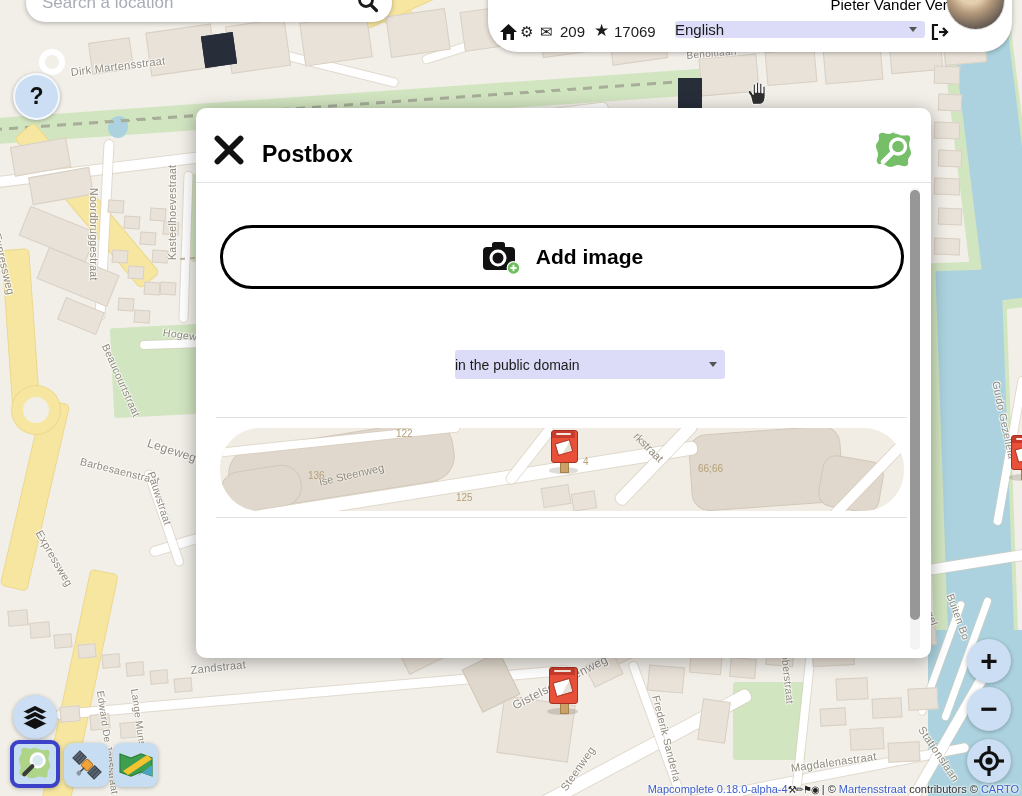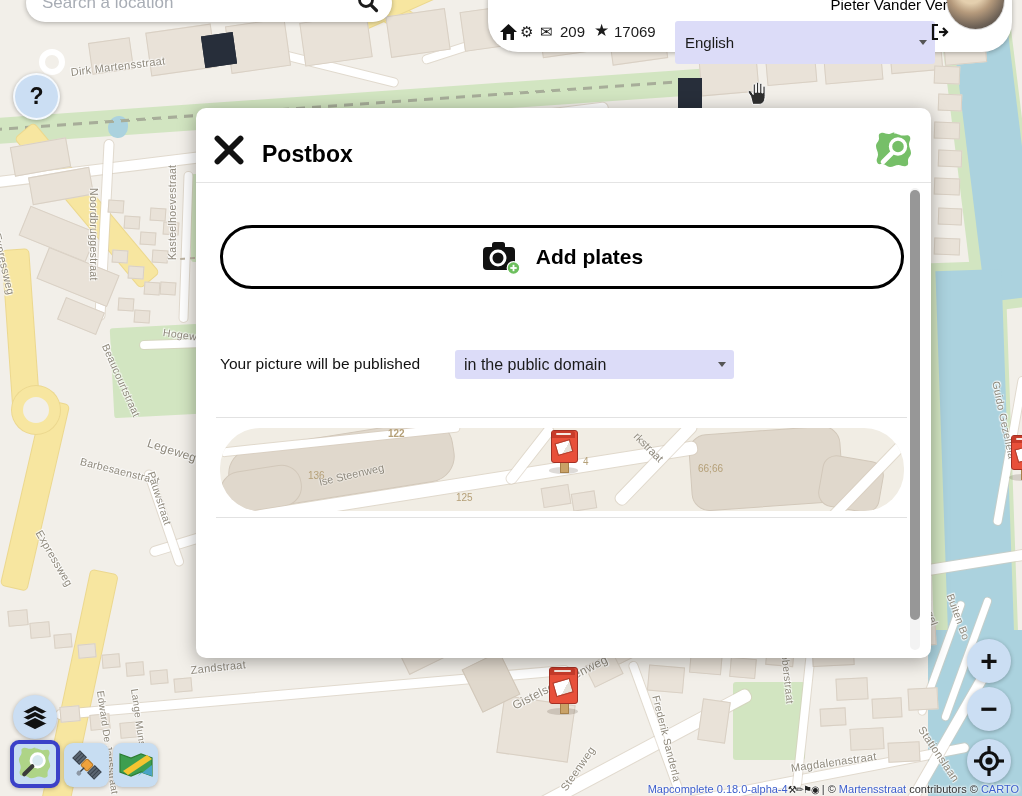--- a/index.html
+++ b/index.html
@@ -270,21 +270,21 @@
 
   <svg class="tiny-ic" style="left:12px;top:52px;" width="17" height="17" viewBox="0 0 17 17">
     <polygon points="8.5,0 17,8 14,8 14,16 10.5,16 10.5,10 6.5,10 6.5,16 3,16 3,8 0,8" fill="#111"></polygon>
   </svg>
   <span class="tiny-ic" style="left:32px;top:52px;font-size:15px;">⚙</span>
   <span class="tiny-ic" style="left:52px;top:52px;font-size:15px;">✉</span>
   <span class="tiny-ic" style="left:72px;top:52px;font-size:15px;cursor:default;">209</span>
   <span class="tiny-ic" style="left:106px;top:50px;font-size:17px;">★</span>
   <span class="tiny-ic" style="left:126px;top:52px;font-size:15px;cursor:default;">17069</span>
 
-  <div class="sel" style="left:187px;top:49px;width:250px;height:43px;padding-left:10px;">
+  <div class="sel" style="left:187px;top:49px;width:250px;height:17px;">
     <span>English</span>
     <span class="chev"></span>
   </div>
 
   <svg class="tiny-ic" style="left:443px;top:51px;" width="18" height="18" viewBox="0 0 18 18">
     <path d="M7 2 H2 V16 H7" fill="none" stroke="#111" stroke-width="2.2"></path>
     <line x1="8" y1="9" x2="16" y2="9" stroke="#111" stroke-width="2.2"></line>
     <polyline points="12,5 16,9 12,13" fill="none" stroke="#111" stroke-width="2.2"></polyline>
   </svg>
 
@@ -313,45 +313,44 @@
 
   <div id="add-image-btn">
     <svg width="40" height="36" viewBox="0 0 40 36">
       <rect x="2" y="8" width="32" height="23" rx="4" fill="#111"></rect>
       <rect x="11" y="3" width="13" height="9" rx="2.5" fill="#111"></rect>
       <circle cx="17" cy="19" r="7" fill="none" stroke="#fff" stroke-width="3"></circle>
       <circle cx="32.5" cy="29" r="6.3" fill="#6dbf5e" stroke="#fff" stroke-width="1.2"></circle>
       <line x1="32.5" y1="25.8" x2="32.5" y2="32.2" stroke="#fff" stroke-width="1.8"></line>
       <line x1="29.3" y1="29" x2="35.7" y2="29" stroke="#fff" stroke-width="1.8"></line>
     </svg>
-    <span class="lbl">Add plates</span>
-  </div>
-
-
-  <span class="lic-label">Your picture will be published</span>
-  <div class="sel" style="left:259px;top:242px;width:270px;height:29px;padding-left:9px;font-size:16px;">
+    <span class="lbl">Add image</span>
+  </div>
+
+
+  <div class="sel" style="left:259px;top:242px;width:270px;height:29px;font-size:14px;">
     <span>in the public domain</span>
     <span class="chev"></span>
   </div>
 
   <div class="divider" style="top:309px;"></div>
 
   <div id="minimap">
       <div class="bld2" style="left: 8px; top: 6px; width: 225px; height: 60px; transform: rotate(-9deg); border-radius: 26px;"></div>
       <div class="bld2" style="left: 0px; top: 40px; width: 80px; height: 40px; transform: rotate(-9deg); border-radius: 20px;"></div>
       <div class="bld2" style="left: 470px; top: 2px; width: 150px; height: 75px; transform: rotate(-4deg); border-radius: 18px;"></div>
       <div class="bld2" style="left: 600px; top: 30px; width: 60px; height: 50px; transform: rotate(10deg); border-radius: 14px;"></div>
       <div class="road" style="left: -20px; top: 52px; width: 500px; height: 13px; transform: rotate(-9deg);"></div>
       <div class="road" style="left: 0px; top: 8px; width: 240px; height: 8px; transform: rotate(-6deg);"></div>
       <div class="road" style="left: 305px; top: -8px; width: 10px; height: 70px; transform: rotate(38deg);"></div>
       <div class="road" style="left: 430px; top: -20px; width: 12px; height: 110px; transform: rotate(44deg);"></div>
       <div class="road" style="left: 640px; top: 0px; width: 10px; height: 110px; transform: rotate(44deg);"></div>
       <div class="bld" style="left: 322px; top: 58px; width: 26px; height: 18px; transform: rotate(-9deg);"></div>
       <div class="bld" style="left: 352px; top: 64px; width: 22px; height: 16px; transform: rotate(-9deg);"></div>
-      <span class="mnum" style="left: 168px; top: 0px; transform: rotate(0deg); font-weight: bold;">122</span>
+      <span class="mnum" style="left: 176px; top: 0px; transform: rotate(0deg);">122</span>
       <span class="mnum" style="left: 88px; top: 42px; transform: rotate(0deg);">136</span>
       <span class="mnum" style="left: 236px; top: 64px; transform: rotate(0deg);">125</span>
       <span class="mnum" style="left: 363px; top: 28px; transform: rotate(0deg);">4</span>
       <span class="mnum" style="left: 478px; top: 35px; transform: rotate(0deg);">66;66</span>
       <span class="mstreet" style="left: 98px; top: 48px; transform: rotate(-13deg);">lse Steenweg</span>
       <span class="mstreet" style="left: 420px; top: 2px; transform: rotate(45deg);">rkstraat</span>
       <div class="postbox" style="left: 330px; top: 2px; width: 26.6px; height: 43.7px;">
         <div class="pb-shadow" style="left: -0.95px; top: 37.05px; width: 28.5px; height: 6.65px;"></div>
         <div class="pb-pole" style="left: 10.45px; top: 30.4px; width: 6.65px; height: 10.45px;"></div>
         <div class="pb-body" style="left: 0.95px; top: 0px; width: 24.7px; height: 31.35px;"></div>

